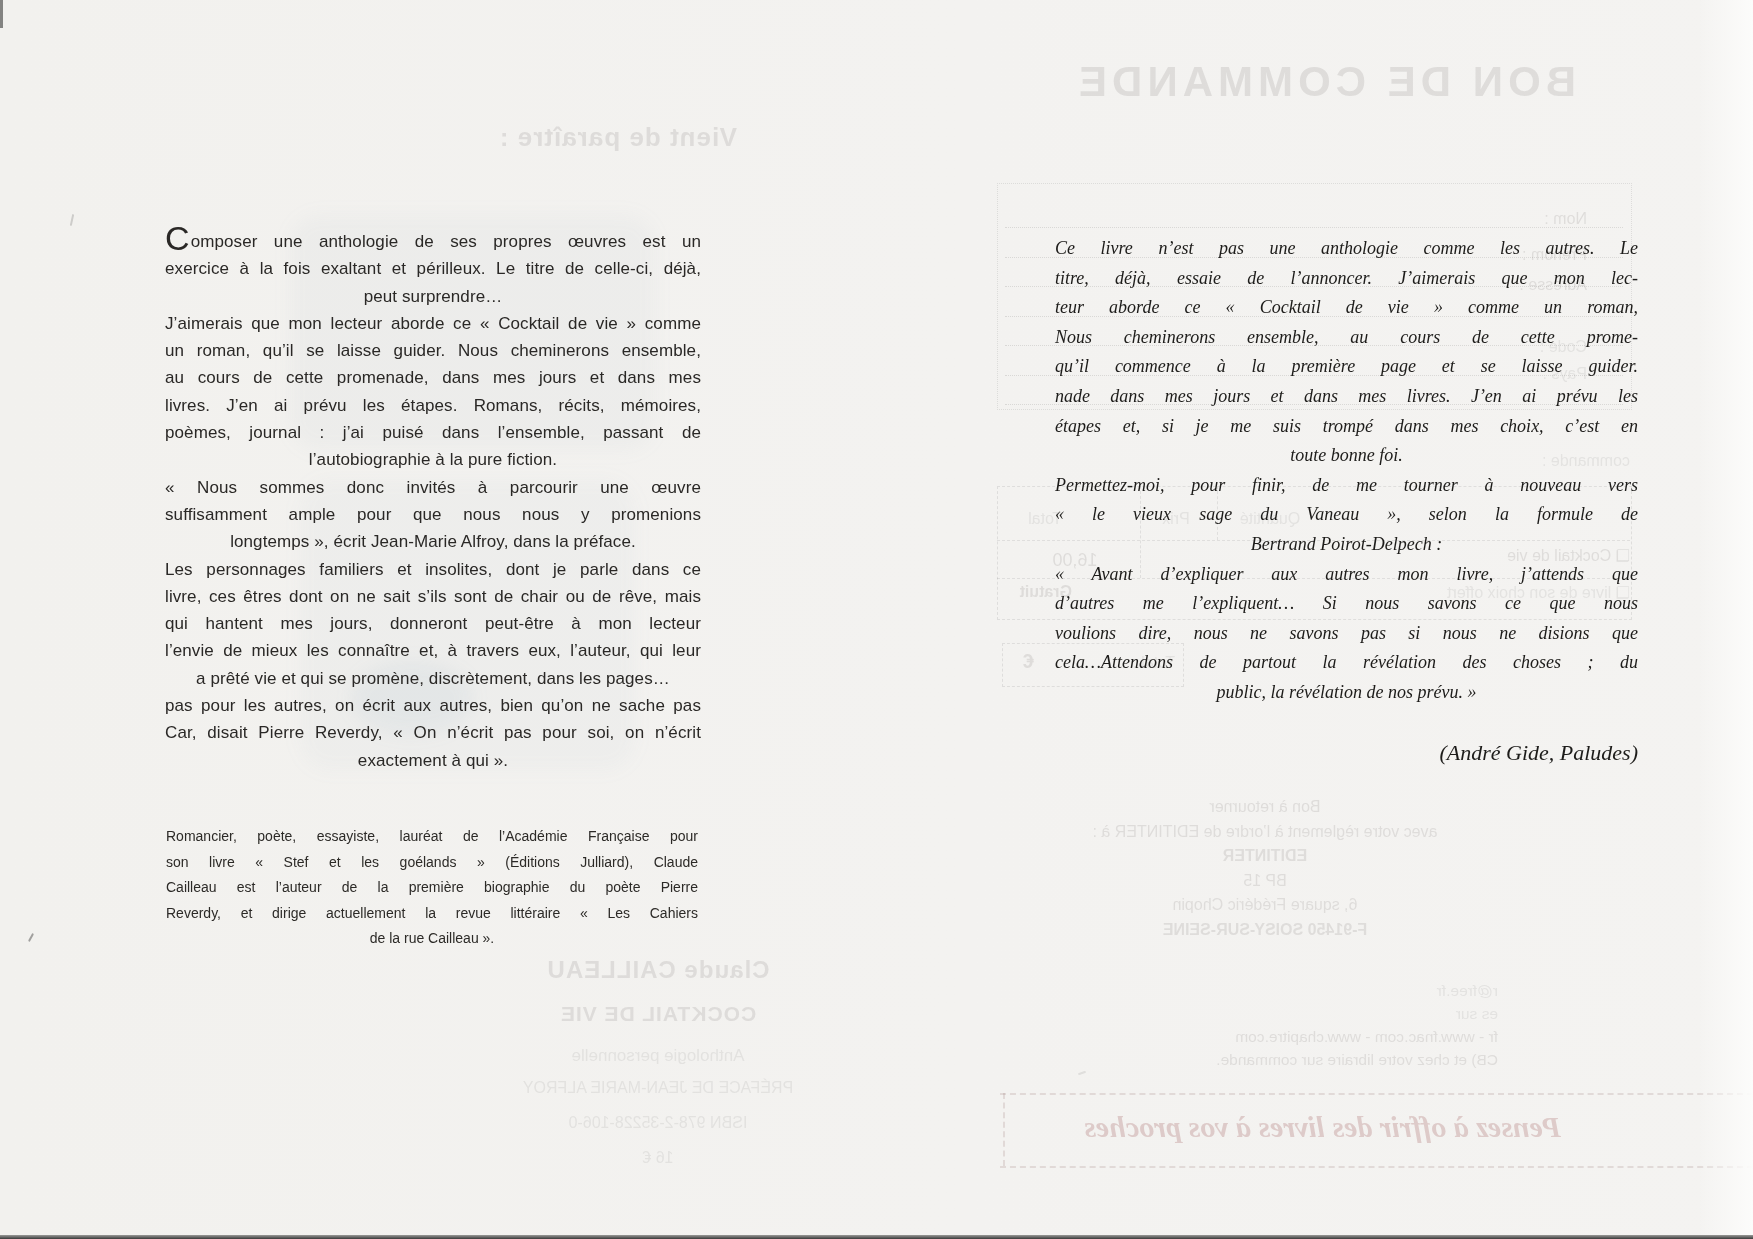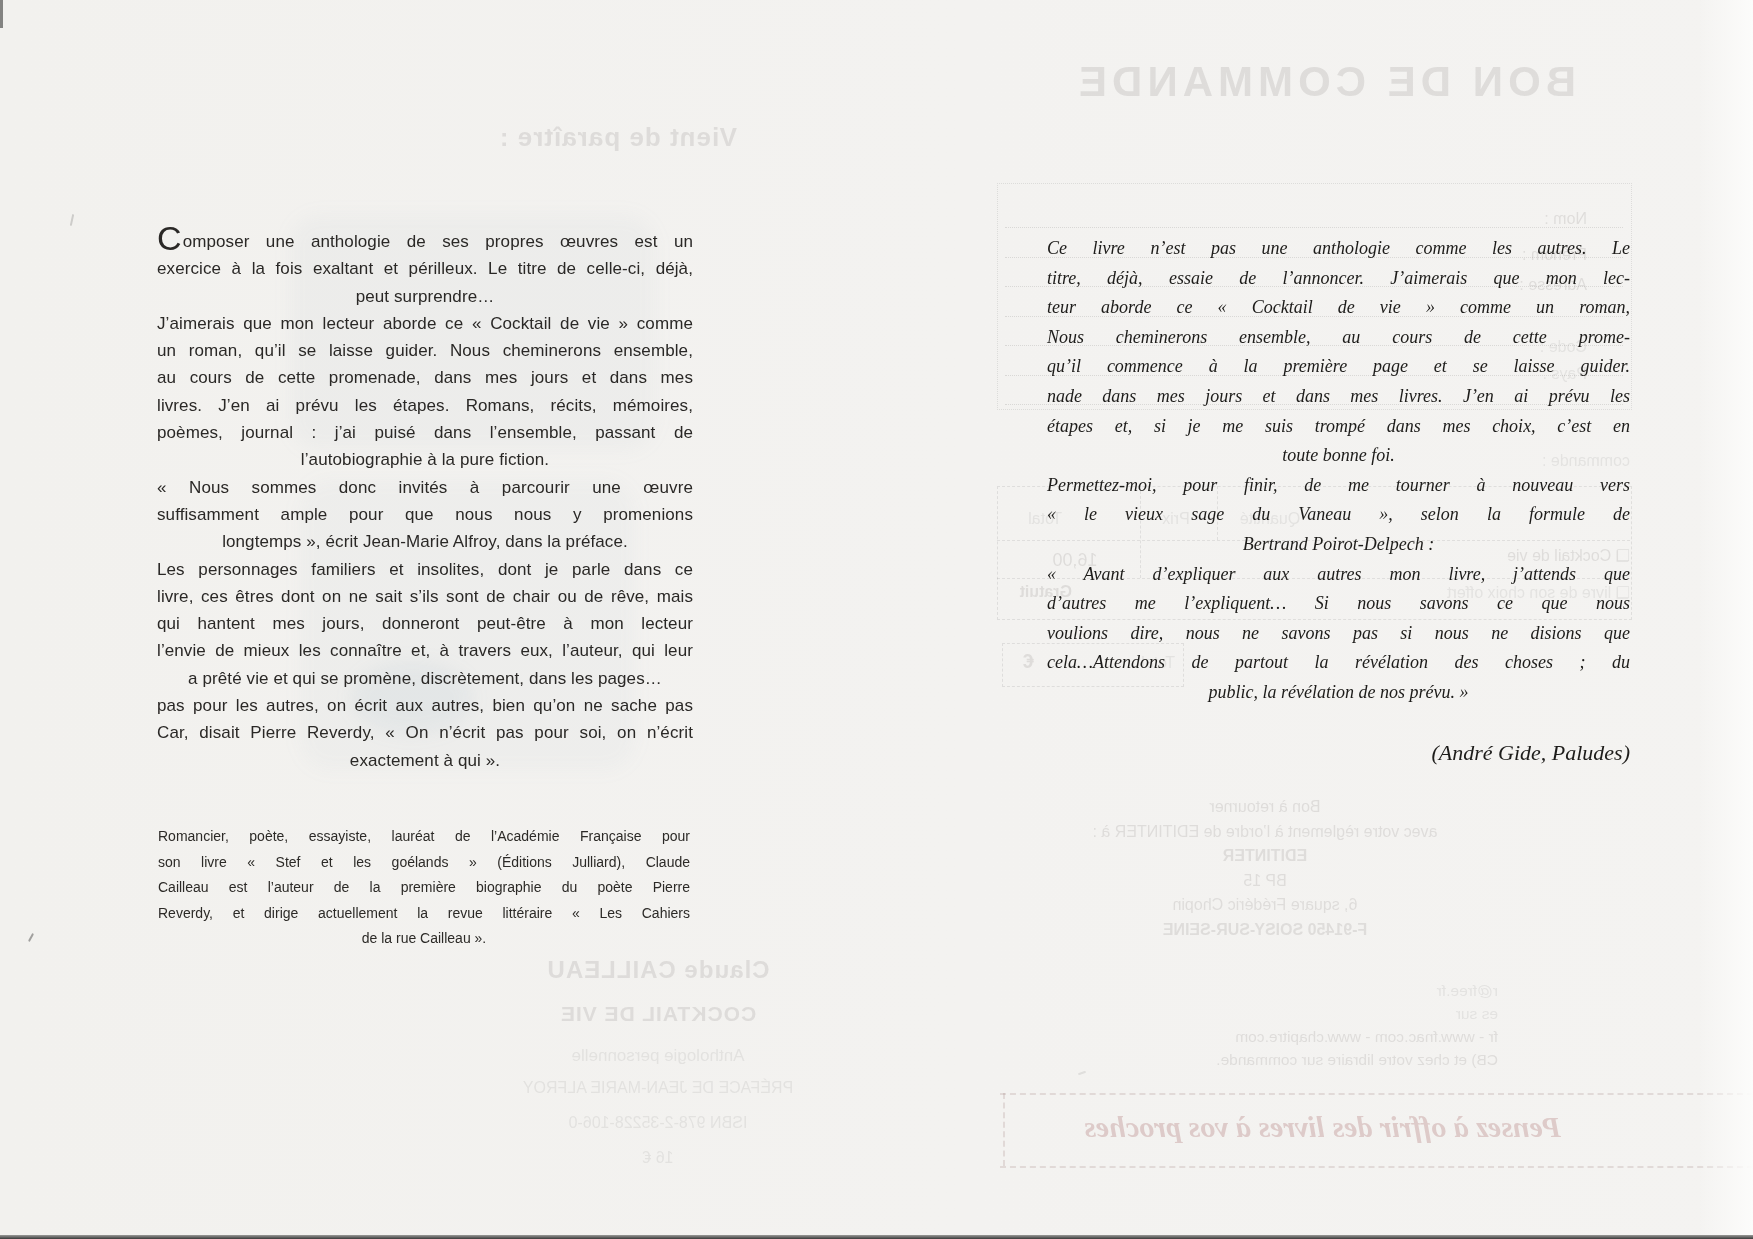--- a/index.html
+++ b/index.html
@@ -2,21 +2,21 @@
 <html><head>
 <meta charset="utf-8">
 <style>
   html,body{margin:0;padding:0;background:#e9e8e6;}
   #canvas{
     position:relative;width:1753px;height:1239px;overflow:hidden;
     background:linear-gradient(to right,#f2f1ee 0%,#f3f2f0 55%,#f4f3f1 100%);
     font-family:"Liberation Sans",sans-serif;
   }
   
-  .block{position:absolute;z-index:3;}
+  .block{position:absolute;z-index:3;margin-left:8px;}
   .ln{white-space:nowrap;}
   .left-main{left:157px;top:228px;width:536px;font-size:17px;line-height:27.3px;
              color:#2a2826;letter-spacing:.1px;}
   .left-main .ln, .left-bio .ln, .right-quote .ln{white-space:normal;overflow:visible;}
   .j{text-align:justify;text-align-last:justify;}
   .l{text-align:center;}
   .dropcap{font-size:34px;line-height:0;position:relative;top:3px;margin-right:1px;}
   .left-bio{left:158px;top:824px;width:532px;font-size:14px;line-height:25.6px;
             color:#2c2a27;}
   .right-quote{left:1047px;top:234px;width:583px;font-family:"Liberation Serif",serif;

